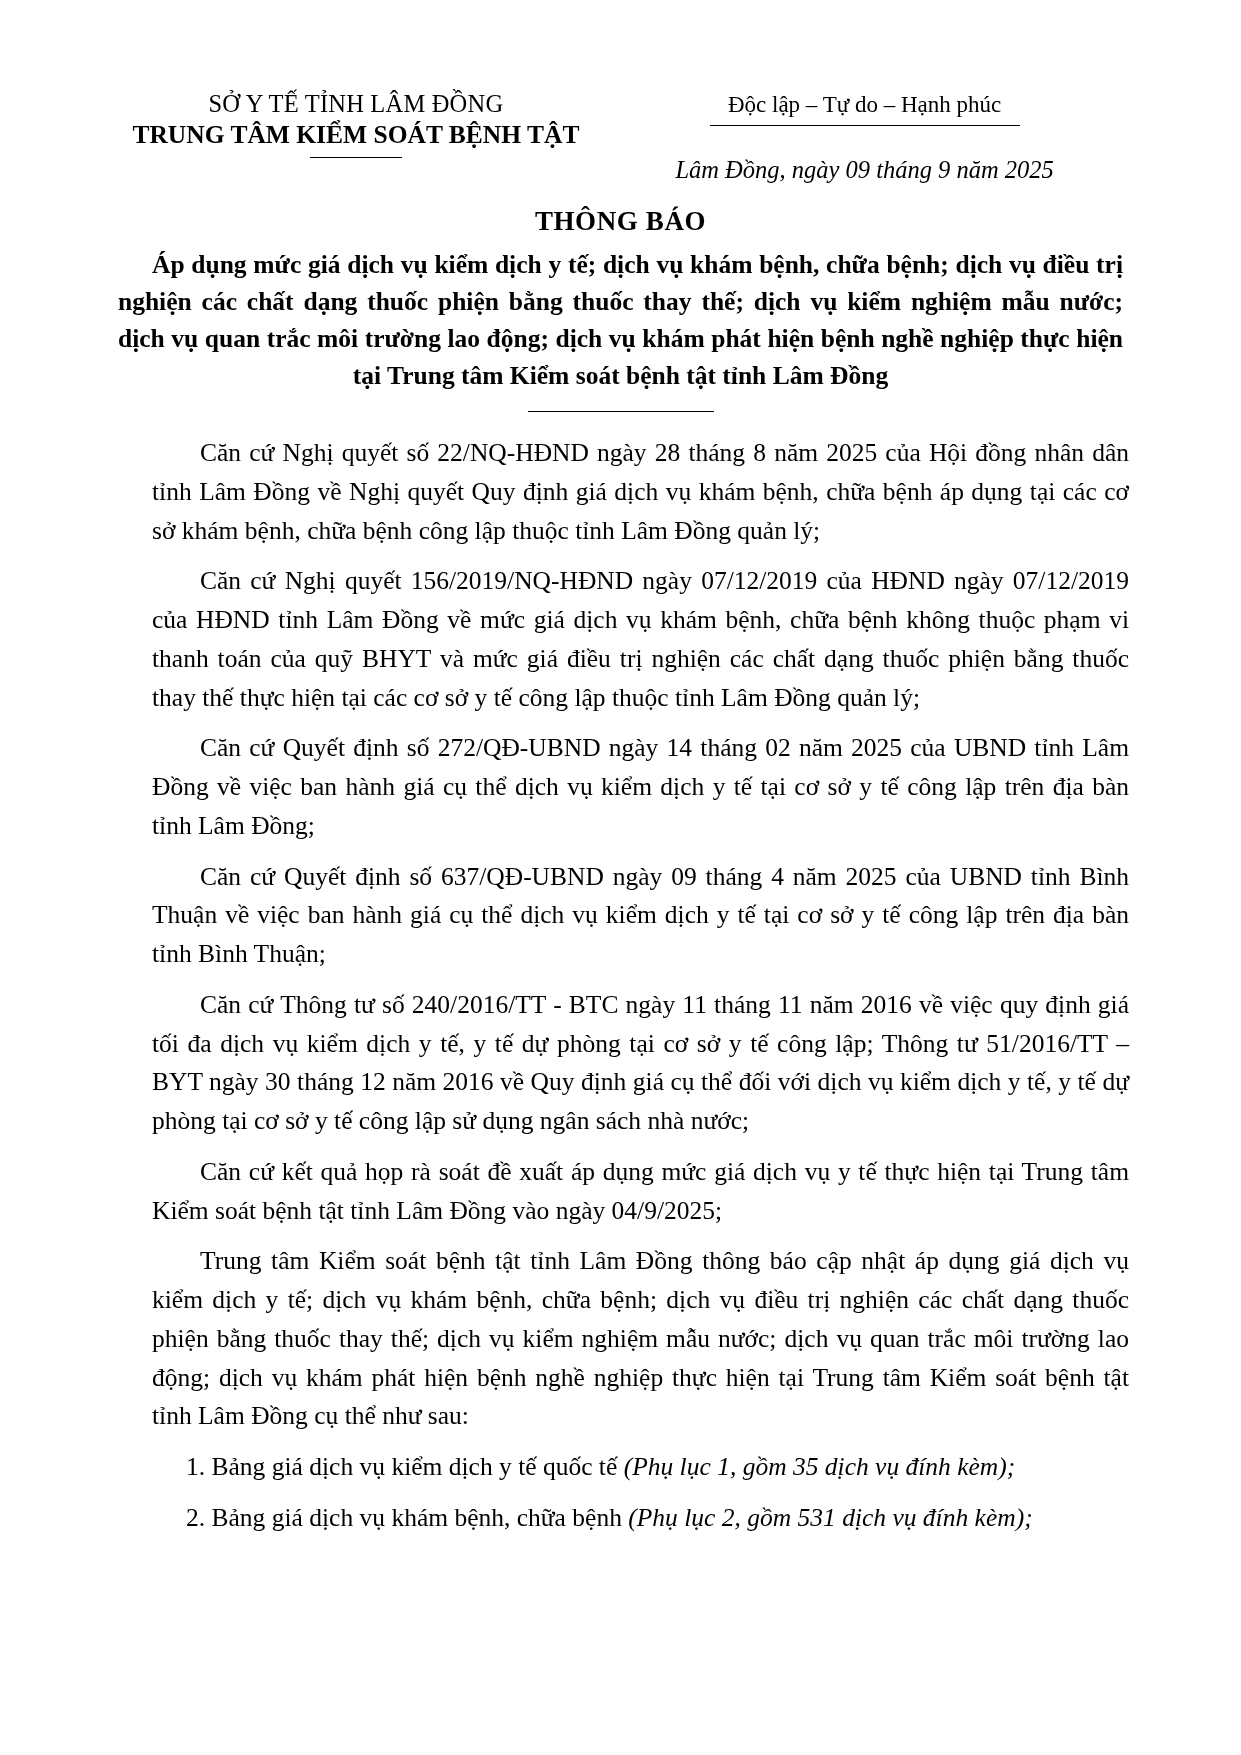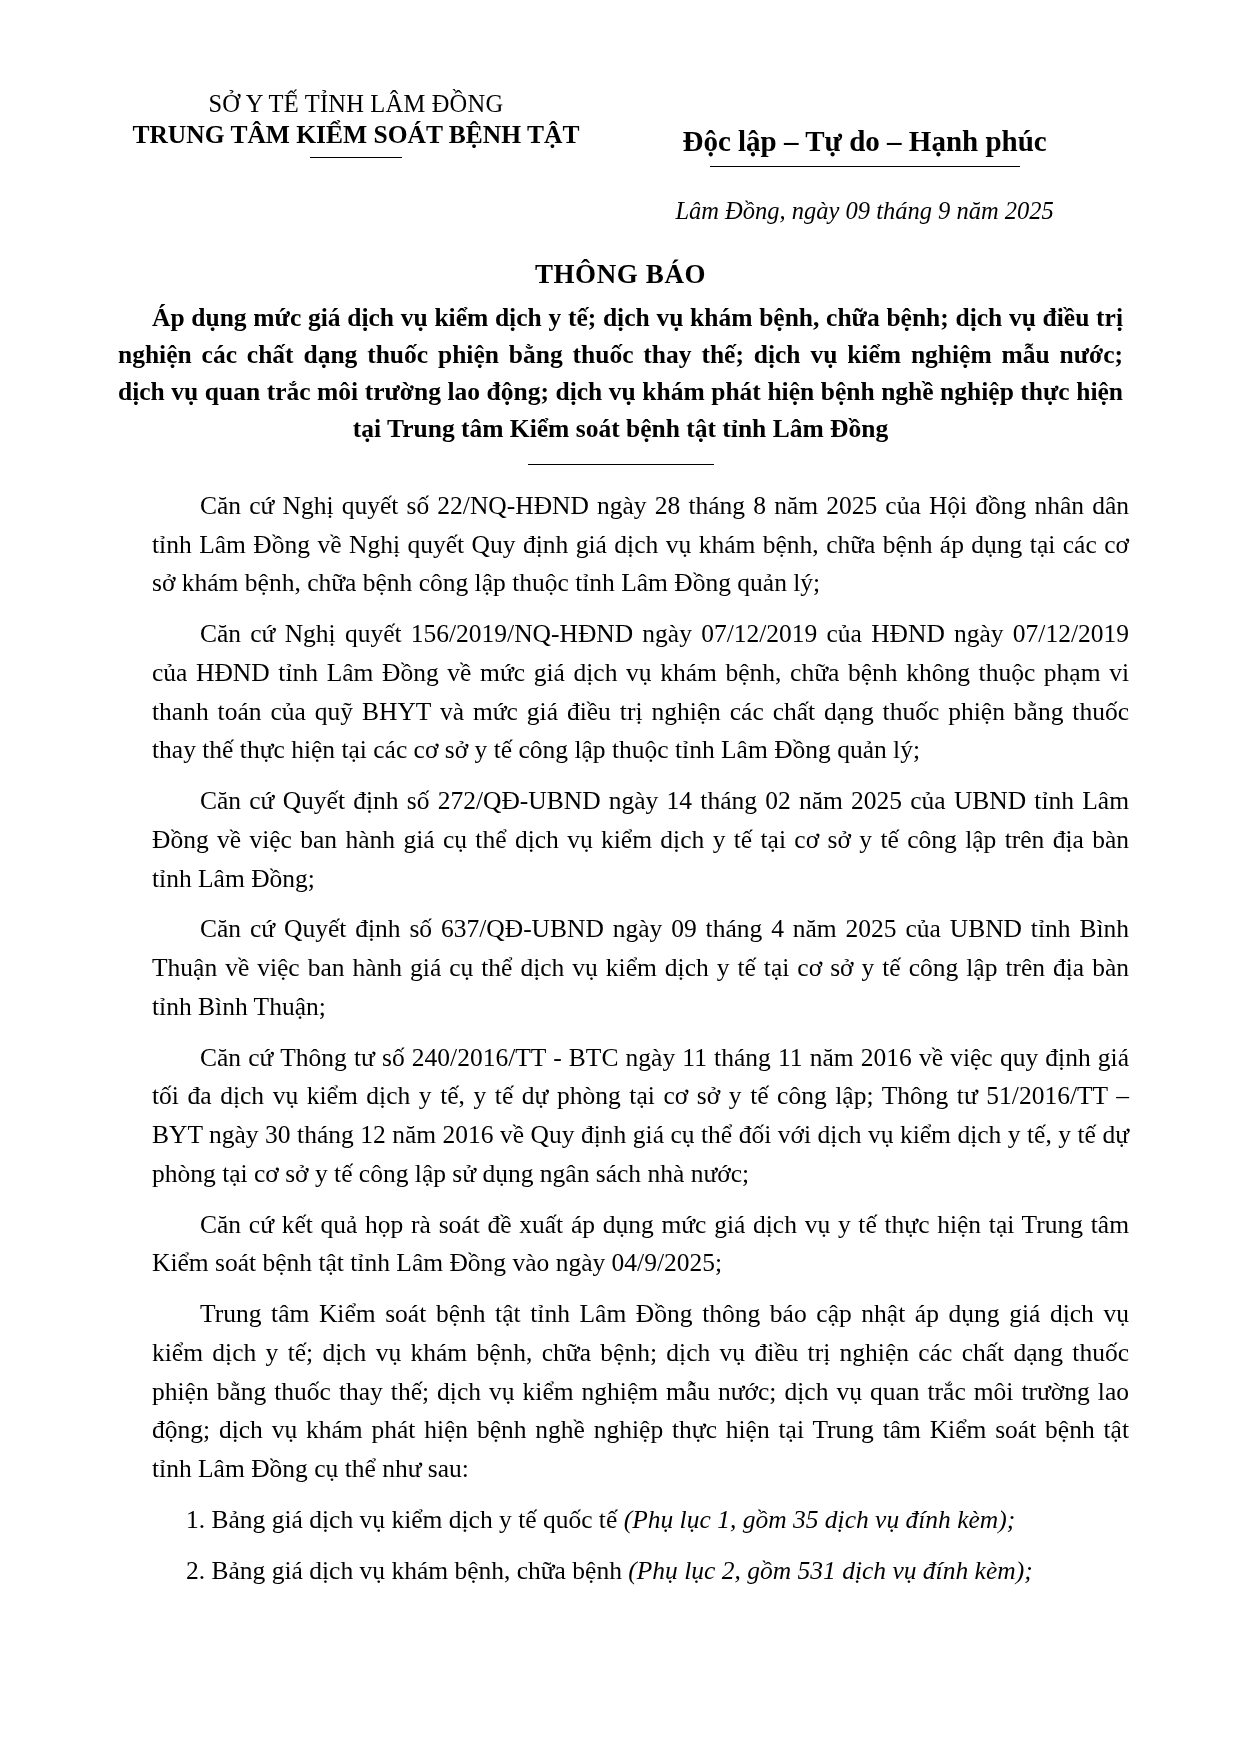--- a/index.html
+++ b/index.html
@@ -49,24 +49,23 @@
     line-height: 1.28;
     white-space: nowrap;
   }
   .nation-line1 {
     font-size: 26.5px;
     font-weight: bold;
     line-height: 1.3;
     white-space: nowrap;
   }
   .nation-line2 {
-    font-size: 29px;
-    font-weight: bold;
+    font-size: 23px;
+    font-weight: normal;
     line-height: 1.45;
-    margin-top: 32px;
   }
   .rule-short {
     width: 92px;
     height: 0;
     border-top: 1.6px solid #000;
     margin: 5px auto 0 auto;
   }
   .rule-mid {
     width: 310px;
     height: 0;
@@ -85,21 +84,21 @@
   }
   .place-date {
     font-size: 24.5px;
     font-style: italic;
     margin-top: 30px;
     text-align: center;
   }
 
   
   .title-block {
-    margin-top: 34px;
+    margin-top: 22px;
     text-align: center;
   }
   .title-main {
     font-size: 27px;
     font-weight: bold;
     letter-spacing: .6px;
   }
   .title-sub {
     font-size: 25.5px;
     font-weight: bold;

